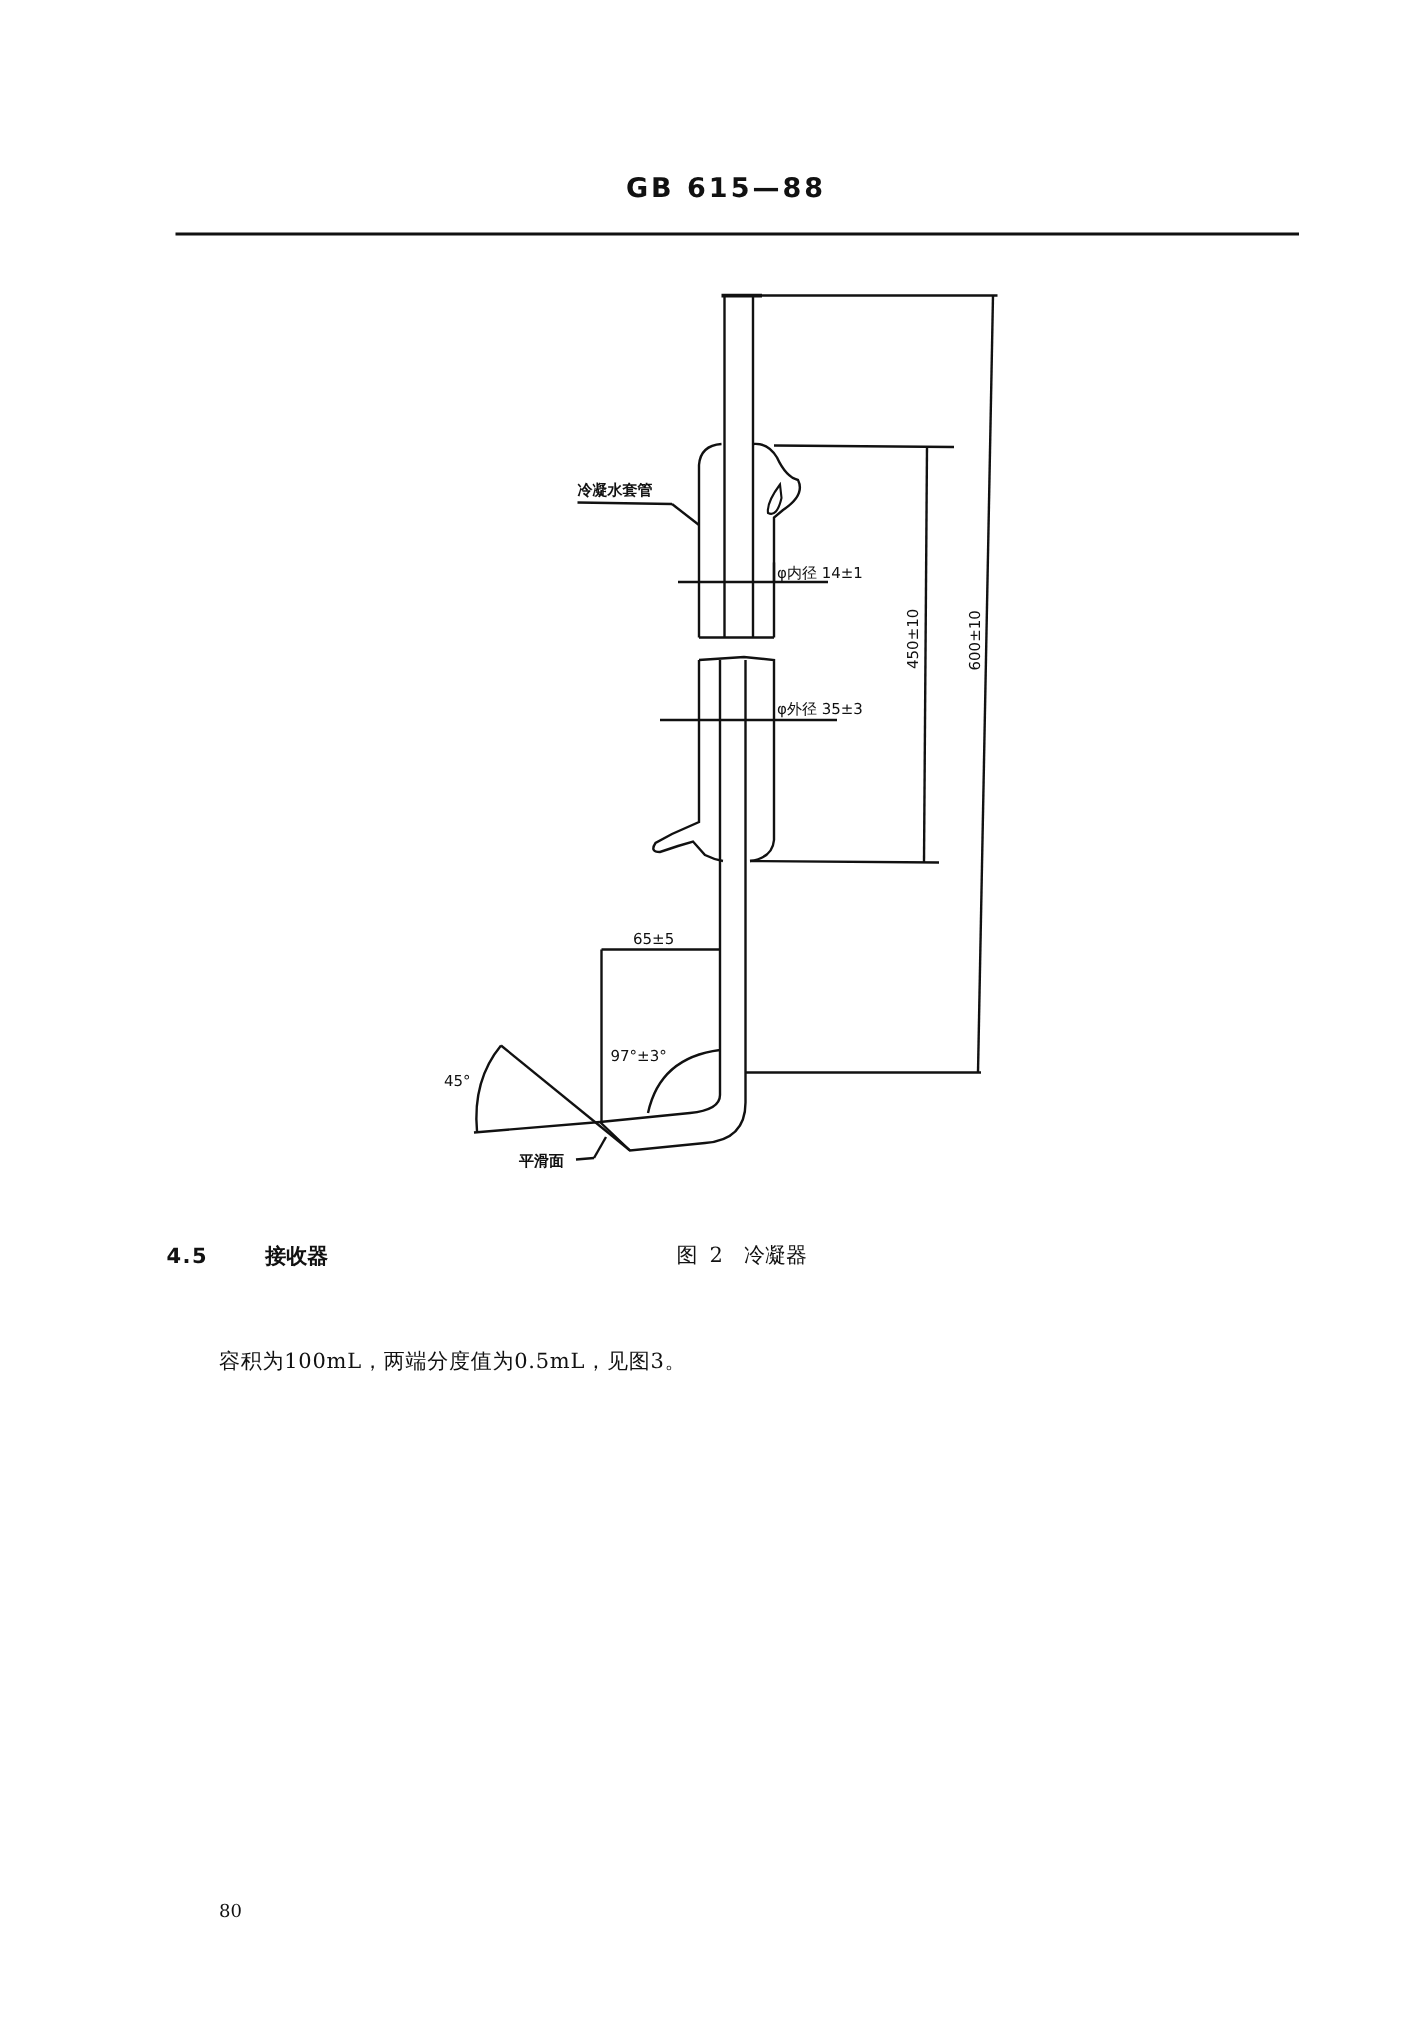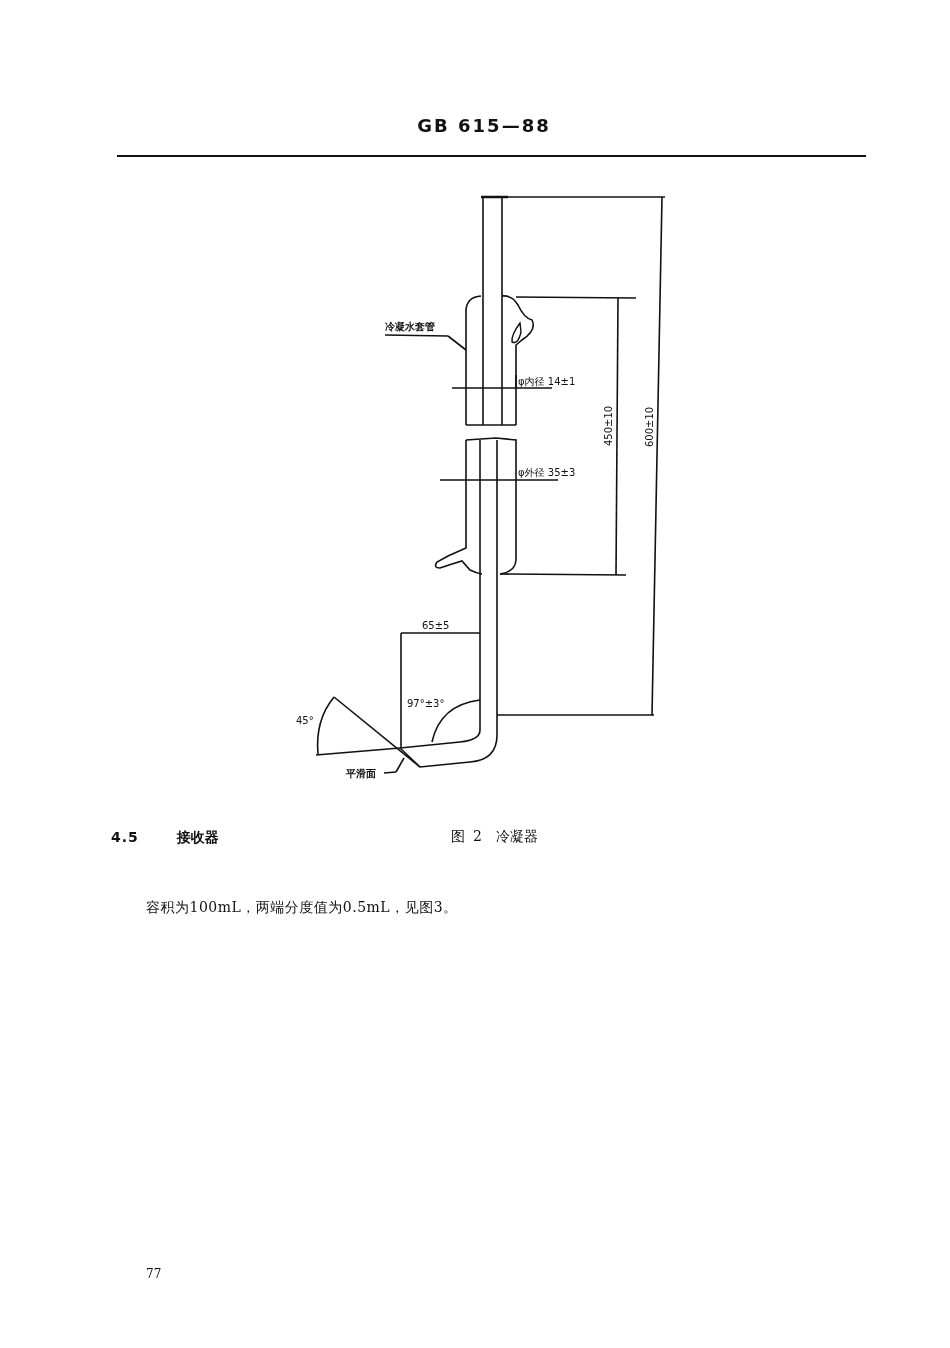--- a/index.html
+++ b/index.html
@@ -87,13 +87,13 @@
 <div class="fig-caption">
   <span>图</span><span class="num">2</span><span>冷凝器</span>
 </div>
 
 <div class="section-heading">
   <span class="secnum">4.5</span><span>接收器</span>
 </div>
 
 <div class="body-text">容积为100mL，两端分度值为0.5mL，见图3。</div>
 
-<div class="page-number">77</div>
+<div class="page-number">80</div>
 
 </body></html>

